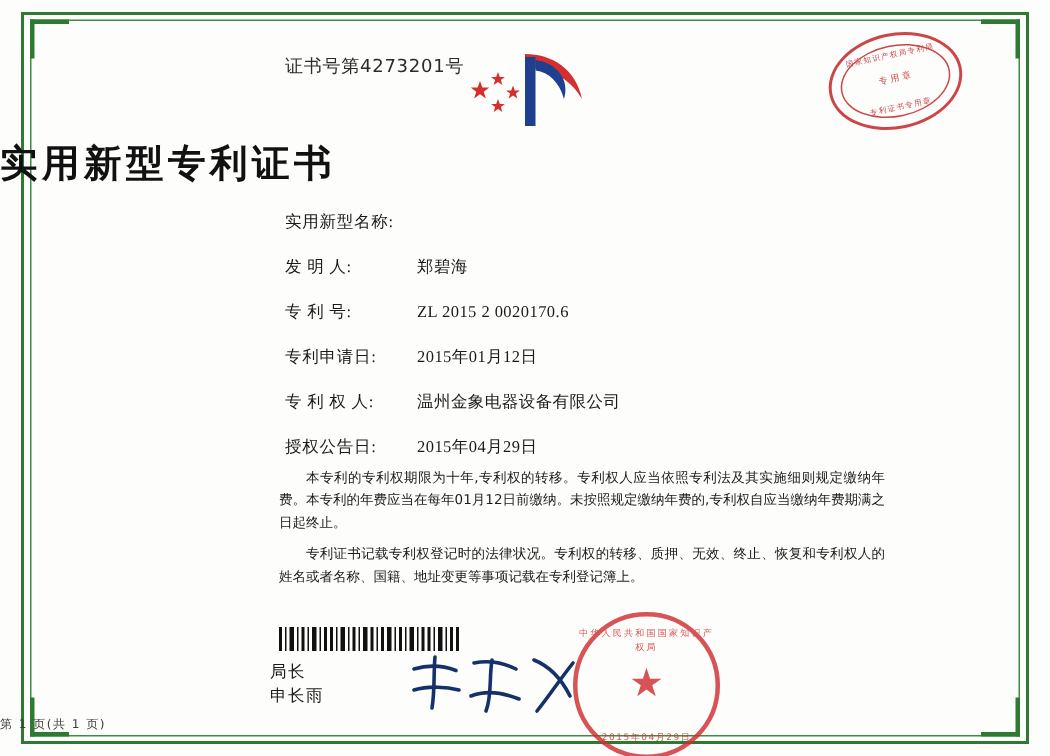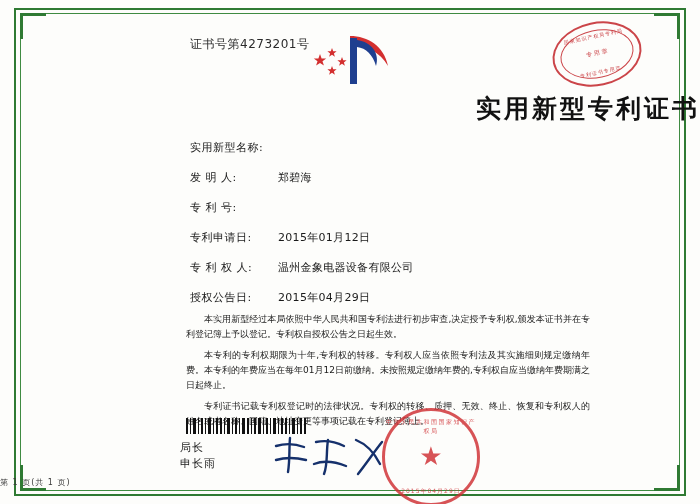--- a/index.html
+++ b/index.html
@@ -121,40 +121,41 @@
     top: 32px;
     width: 84px;
     height: 56px;
   }
 
   .doc-title {
     position: absolute;
     top: 92px;
     left: 0;
     right: 0;
-    text-align: right;
+    text-align: left;
     font-size: 25px;
     font-weight: bold;
     letter-spacing: 3px;
     color: #111;
     font-family: "DejaVu Sans", sans-serif;
   }
 
   .fields {
     position: absolute;
     left: 190px;
     top: 140px;
     width: 420px;
   }
   .field-row {
     display: flex;
     align-items: baseline;
     margin-bottom: 15px;
     font-size: 11px;
     color: #1a1a1a;
+    font-family: Liberation Serif, serif;
   }
   .field-label {
     width: 88px;
     flex: 0 0 88px;
     letter-spacing: 0.5px;
   }
   .field-value {
     flex: 1;
     letter-spacing: 0.3px;
   }
@@ -282,37 +283,37 @@
   <div class="fields">
     <div class="field-row">
       <div class="field-label">实用新型名称:</div>
     </div>
     <div class="field-row">
       <div class="field-label">发 明 人:</div>
       <div class="field-value">郑碧海</div>
     </div>
     <div class="field-row">
       <div class="field-label">专 利 号:</div>
+      <div class="field-value">ZL 2015 2 0020170.6</div>
     </div>
     <div class="field-row">
       <div class="field-label">专利申请日:</div>
       <div class="field-value">2015年01月12日</div>
     </div>
     <div class="field-row">
       <div class="field-label">专 利 权 人:</div>
       <div class="field-value">温州金象电器设备有限公司</div>
     </div>
     <div class="field-row">
       <div class="field-label">授权公告日:</div>
       <div class="field-value">2015年04月29日</div>
     </div>
   </div>
 
   <div class="body-text">
-    <p>本实用新型经过本局依照中华人民共和国专利法进行初步审查,决定授予专利权,颁发本证书并在专利登记簿上予以登记。专利权自授权公告之日起生效。</p>
     <p>本专利的专利权期限为十年,专利权的转移。专利权人应当依照专利法及其实施细则规定缴纳年费。本专利的年费应当在每年01月12日前缴纳。未按照规定缴纳年费的,专利权自应当缴纳年费期满之日起终止。</p>
     <p>专利证书记载专利权登记时的法律状况。专利权的转移、质押、无效、终止、恢复和专利权人的姓名或者名称、国籍、地址变更等事项记载在专利登记簿上。</p>
   </div>
 
   <div class="barcode">
     <svg viewBox="0 0 120 16" width="120" height="16" aria-hidden="true">
       <g fill="#111">
         <rect x="0" y="0" width="2" height="16"></rect>
         <rect x="4" y="0" width="1" height="16"></rect>
         <rect x="7" y="0" width="3" height="16"></rect>

